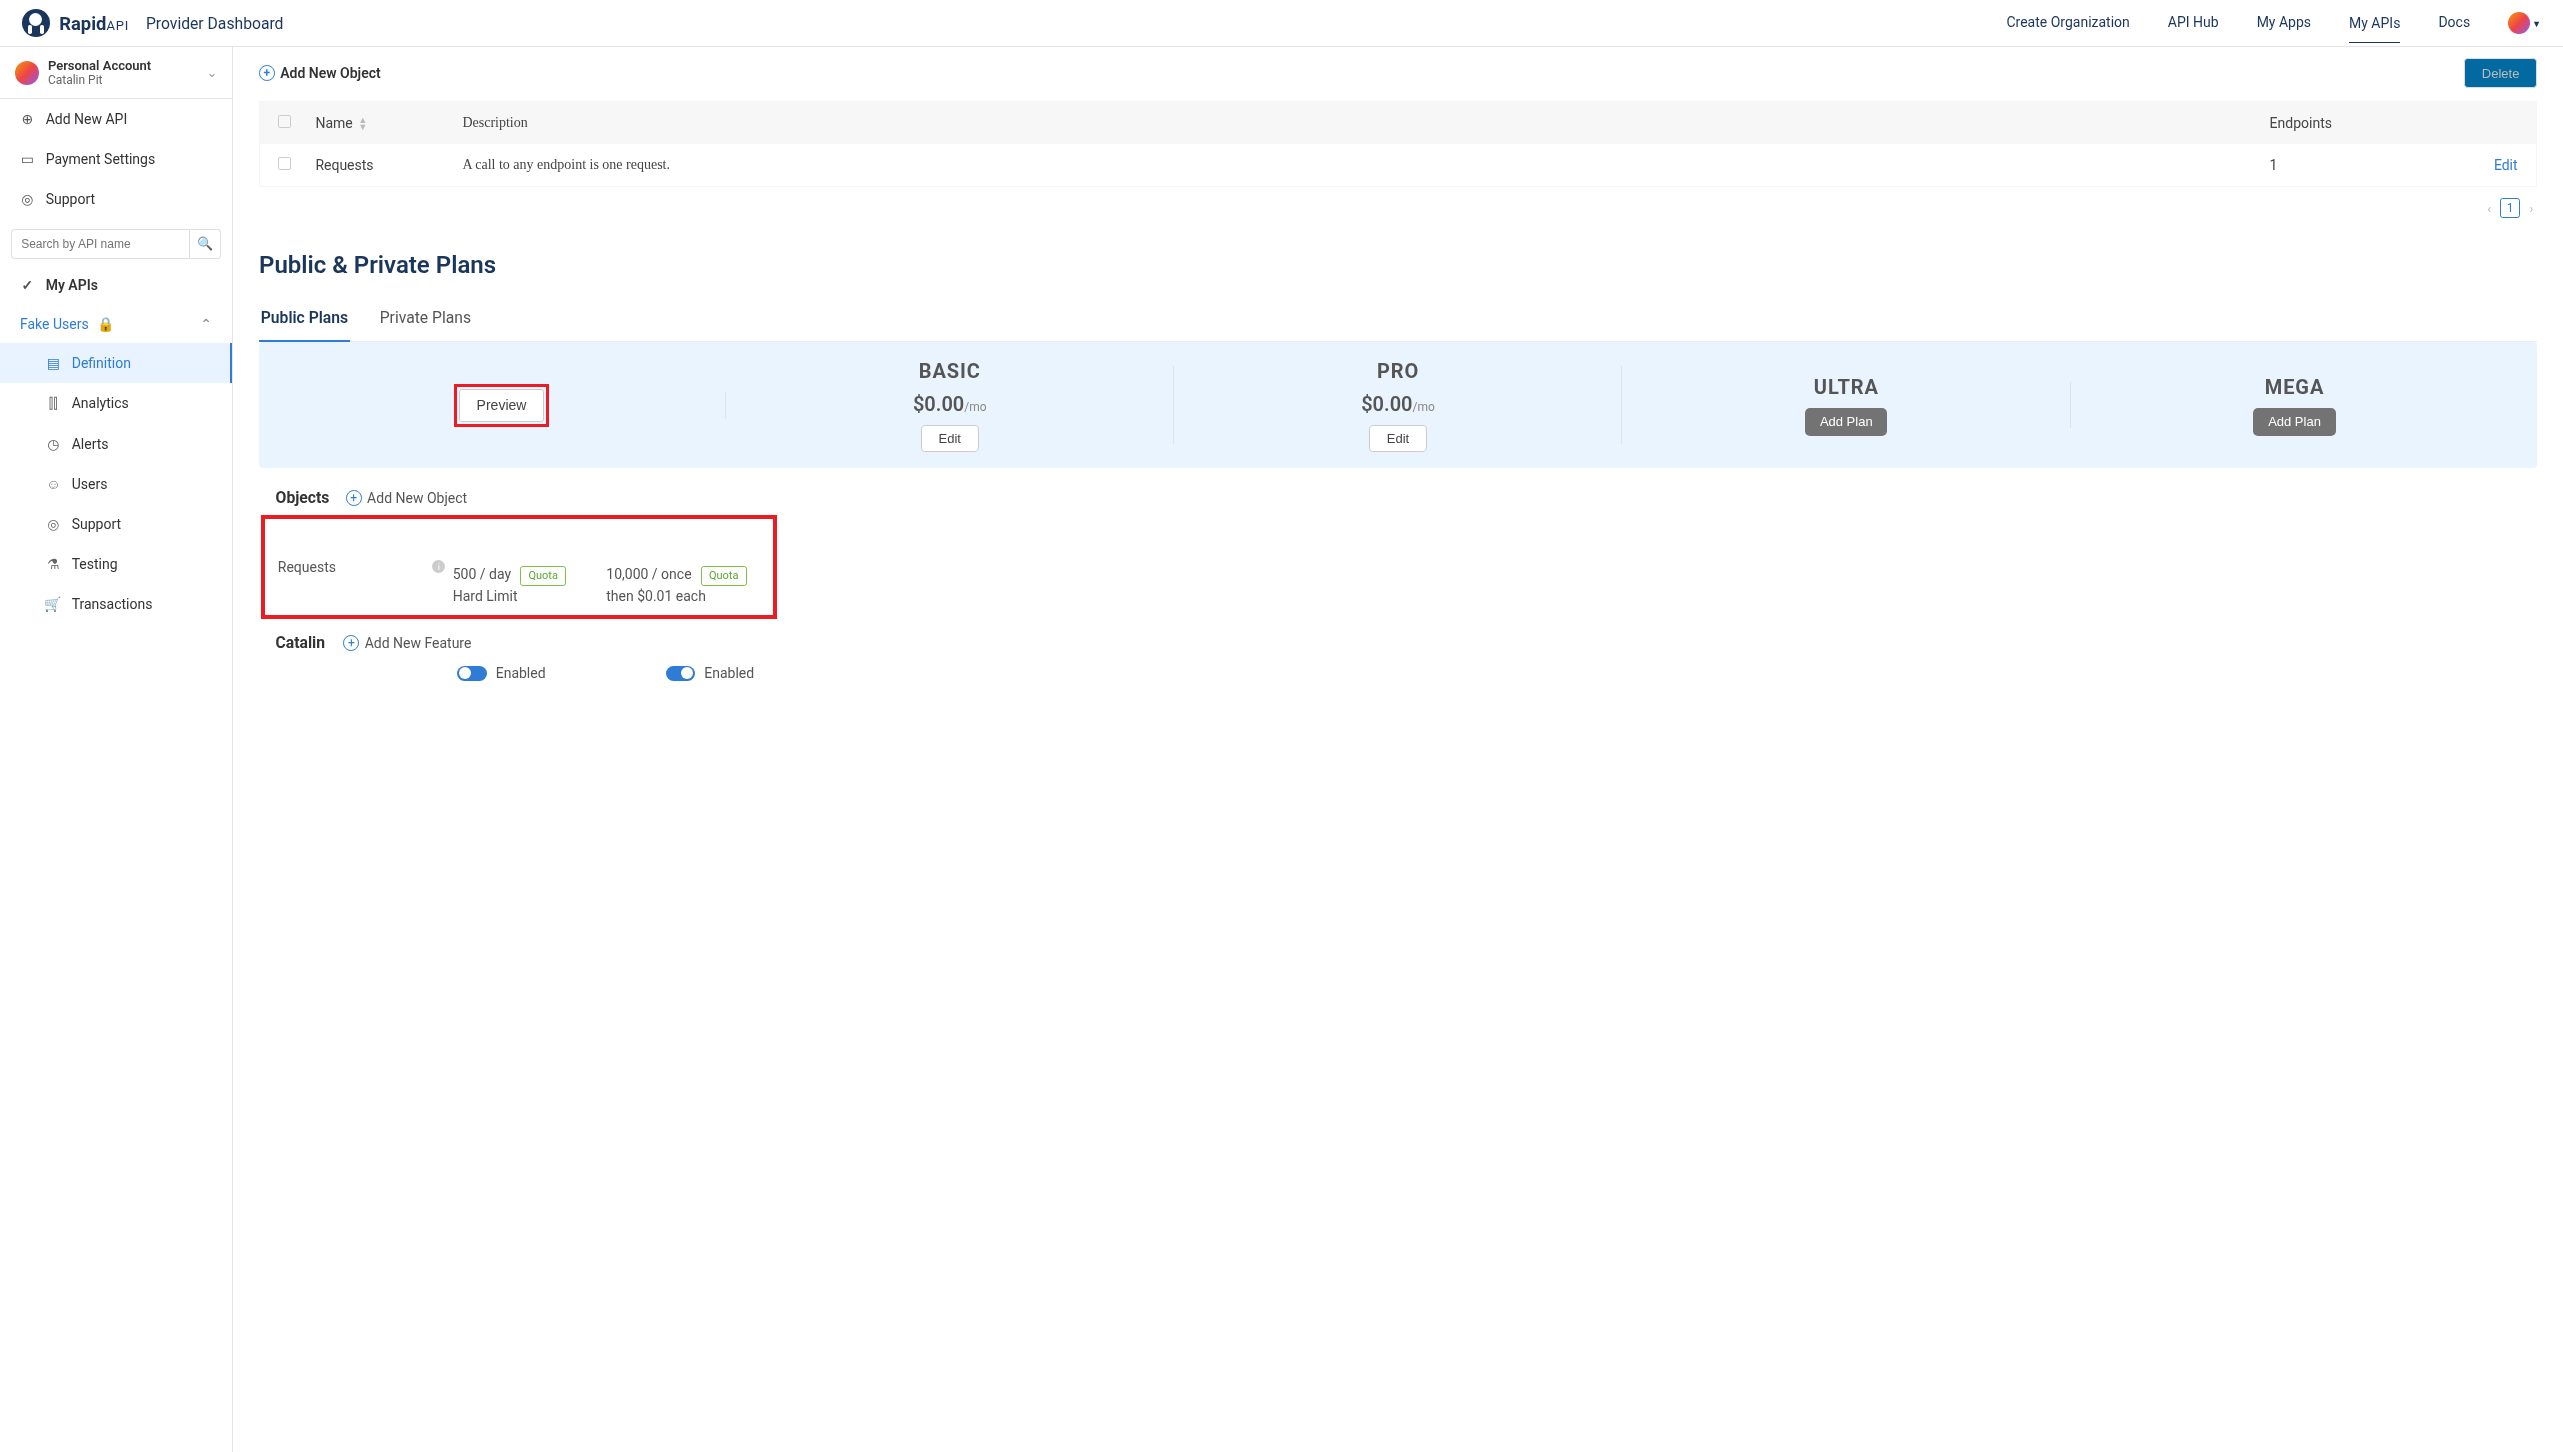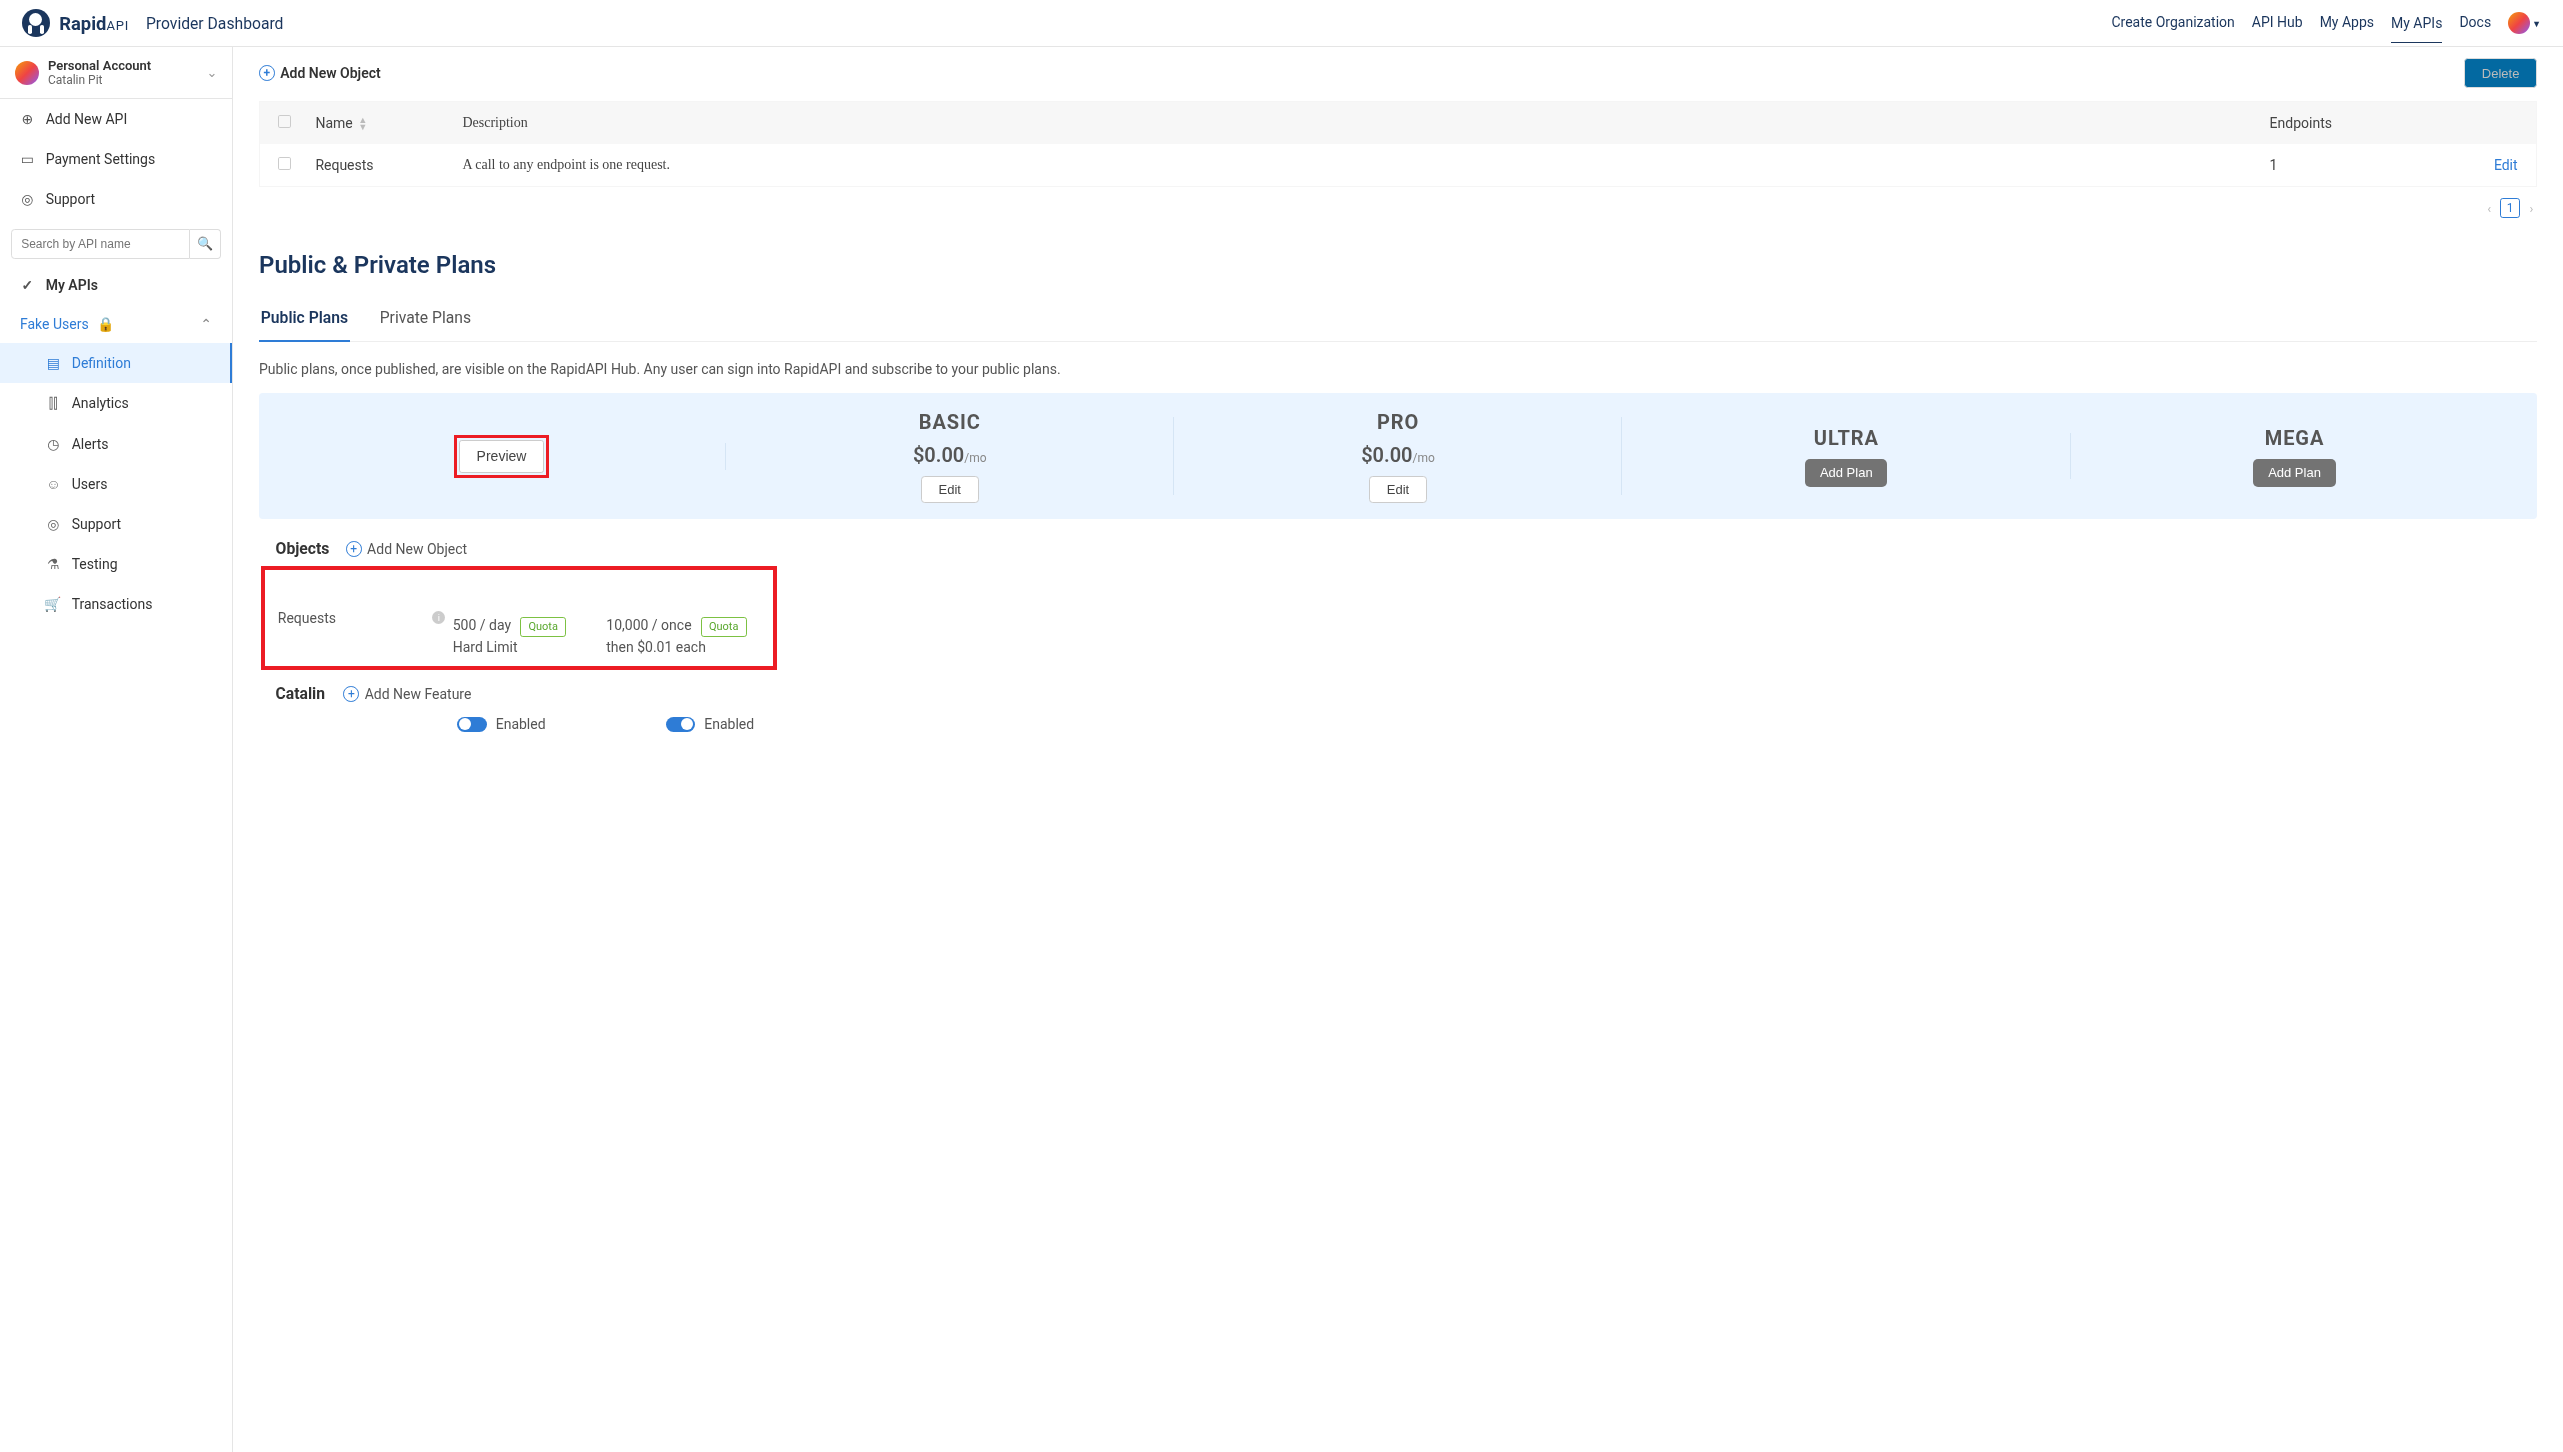--- a/index.html
+++ b/index.html
@@ -8,21 +8,21 @@
 
 
 .header { display: flex; align-items: center; justify-content: space-between; padding: 9.2px 22px; border-bottom: 0.9px solid #e5e5e5; }
 .header-left { display: flex; align-items: center; gap: 9.2px; }
 .logo-icon { width: 28px; height: 28px; background: #1b365d; border-radius: 50%; display: flex; align-items: center; justify-content: center; position: relative; }
 .logo-icon::before { content:""; position:absolute; width:13px; height:13px; border-radius:50%; background:#fff; top:3.7px; left:7.4px; }
 .logo-icon::after { content:""; position:absolute; width:4.6px; height:8.3px; background:#fff; bottom:3.7px; left:5.5px; border-radius:1.8px; box-shadow: 12px 0 0 #fff; }
 .logo-text { color:#1b365d; font-weight:700; font-size:18.4px; }
 .logo-text .api { font-weight:400; font-size:13px; letter-spacing:0.9px; }
 .header-title { color:#1b365d; font-size:15.7px; font-weight:400; margin-left:7.4px; }
-.header-right { display: flex; align-items: center; gap: 17px; }
+.header-right { display: flex; align-items: center; gap: 38px; }
 .header-link { color:#1b365d; font-size:14px; cursor:pointer; padding-bottom:1.8px; }
 .header-link.active { border-bottom: 1.8px solid #1b365d; padding-bottom:11px; margin-bottom:-11px; }
 .avatar { width:22px; height:22px; border-radius:50%; background: linear-gradient(135deg,#f59e0b,#ef4444,#8b5cf6); position:relative; }
 .avatar-chevron { font-size:9.2px; color:#1b365d; margin-left:1.8px; }
 
 
 .body { display: flex; flex: 1; overflow: hidden; }
 
 
 .sidebar { width: 233px; border-right: 0.9px solid #e5e5e5; display:flex; flex-direction:column; overflow-y:auto; }
@@ -246,21 +246,20 @@
         <span>›</span>
       </div>
 
       <div class="section-title">Public &amp; Private Plans</div>
 
       <div class="tabs">
         <div class="tab active">Public Plans</div>
         <div class="tab">Private Plans</div>
       </div>
 
-      <div class="tab-desc">Public plans, once published, are visible on the RapidAPI Hub. Any user can sign into RapidAPI and subscribe to your public plans.</div>
 
       <div class="plans-grid">
         <div class="plan-col">
           <span class="highlight-box">
             <button class="preview-btn">Preview</button>
           </span>
         </div>
         <div class="plan-col">
           <div class="plan-name">BASIC</div>
           <div class="plan-price">

